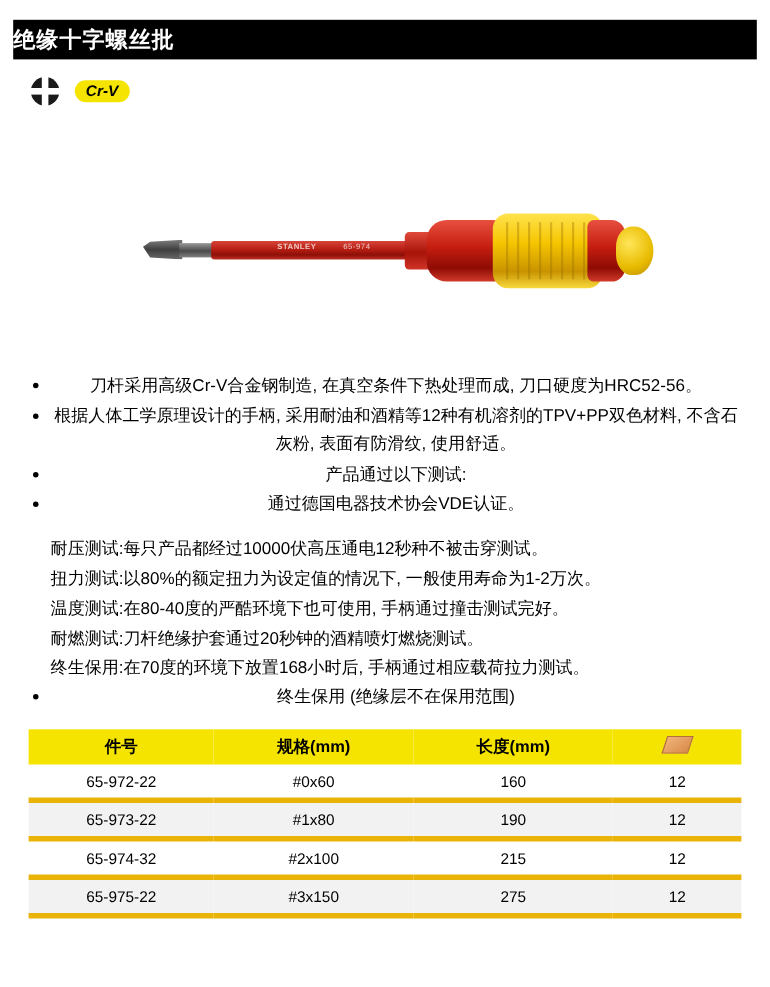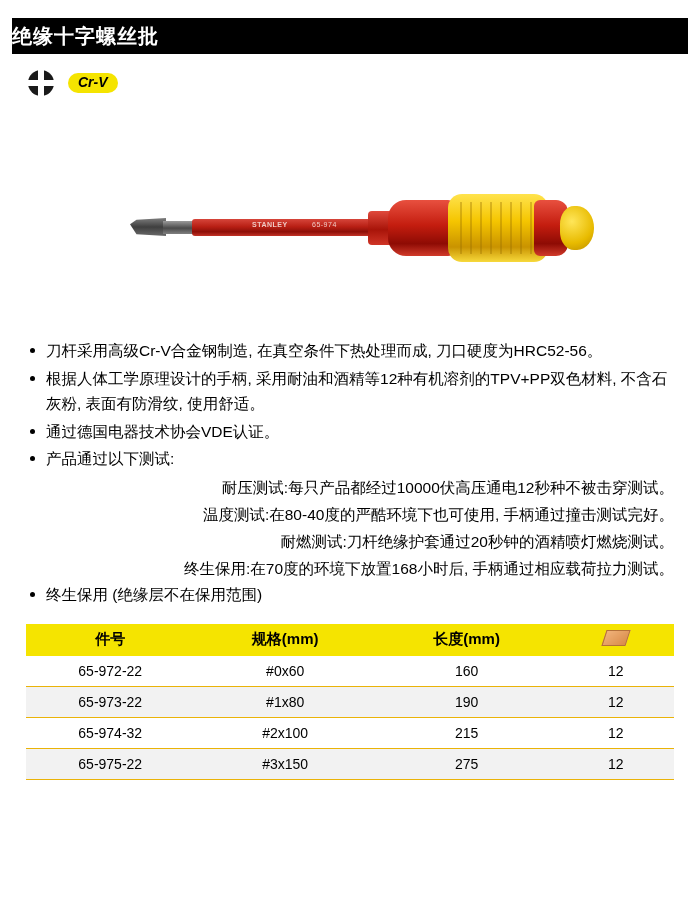--- a/index.html
+++ b/index.html
@@ -171,35 +171,35 @@
   }
   .bullets {
     margin: 0 26px 0 28px;
     font-size: 15.5px;
     line-height: 1.65;
   }
   .bullet {
     position: relative;
     padding-left: 18px;
     margin-bottom: 2px;
+    text-align: center;
   }
   .bullet::before {
     content: "";
     position: absolute;
     left: 2px;
     top: 10px;
     width: 5px;
     height: 5px;
     background: #000;
     border-radius: 50%;
   }
   .sub-list {
     padding-left: 18px;
-    margin-top: 2px;
-    text-align: right;
+    margin-top: 14px;
   }
   .sub-item {
     font-size: 15.5px;
     line-height: 1.75;
   }
   table.spec {
     margin: 16px 26px 0 26px;
     width: 648px;
     border-collapse: collapse;
     font-size: 14px;
@@ -207,21 +207,21 @@
   table.spec thead th {
     background: #f5e400;
     font-weight: bold;
     font-size: 15px;
     height: 30px;
     border: none;
   }
   table.spec tbody td {
     height: 28px;
     text-align: center;
-    border-bottom: 1px solid #eab308;
+    border-bottom: 5px solid #eab308;
   }
   table.spec tbody tr:nth-child(even) td {
     background: #f2f2f2;
   }
   .box-icon {
     display: inline-block;
     width: 22px;
     height: 14px;
     background: linear-gradient(135deg,#f0b27a,#d98c4a);
     border: 1px solid #b3703a;
@@ -272,24 +272,25 @@
           <i style="left:70px"></i>
       </div>
       <div class="handle-red2"></div>
       <div class="cap"></div>
     </div>
   </div>
 
   <div class="bullets">
     <div class="bullet">刀杆采用高级Cr-V合金钢制造, 在真空条件下热处理而成, 刀口硬度为HRC52-56。</div>
     <div class="bullet">根据人体工学原理设计的手柄, 采用耐油和酒精等12种有机溶剂的TPV+PP双色材料, 不含石灰粉, 表面有防滑纹, 使用舒适。</div>
+    <div class="bullet">产品通过以下测试:</div>
     <div class="bullet">通过德国电器技术协会VDE认证。</div>
-    <div class="bullet">产品通过以下测试:</div>
     <div class="sub-list">
       <div class="sub-item">耐压测试:每只产品都经过10000伏高压通电12秒种不被击穿测试。</div>
+      <div class="sub-item">扭力测试:以80%的额定扭力为设定值的情况下, 一般使用寿命为1-2万次。</div>
       <div class="sub-item">温度测试:在80-40度的严酷环境下也可使用, 手柄通过撞击测试完好。</div>
       <div class="sub-item">耐燃测试:刀杆绝缘护套通过20秒钟的酒精喷灯燃烧测试。</div>
       <div class="sub-item">终生保用:在70度的环境下放置168小时后, 手柄通过相应载荷拉力测试。</div>
     </div>
     <div class="bullet">终生保用 (绝缘层不在保用范围)</div>
   </div>
 
   <table class="spec">
     <thead>
       <tr>

